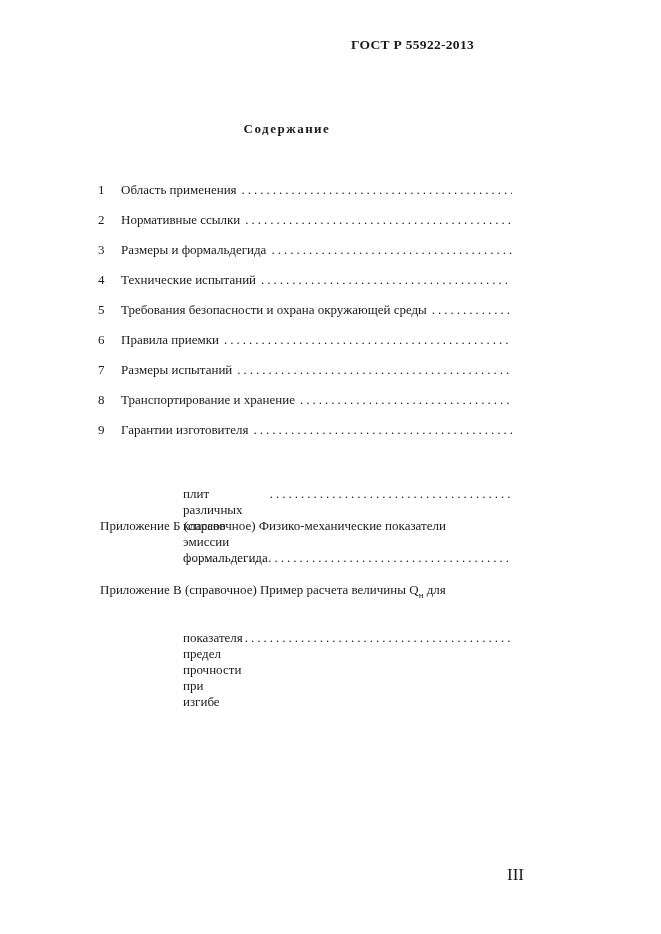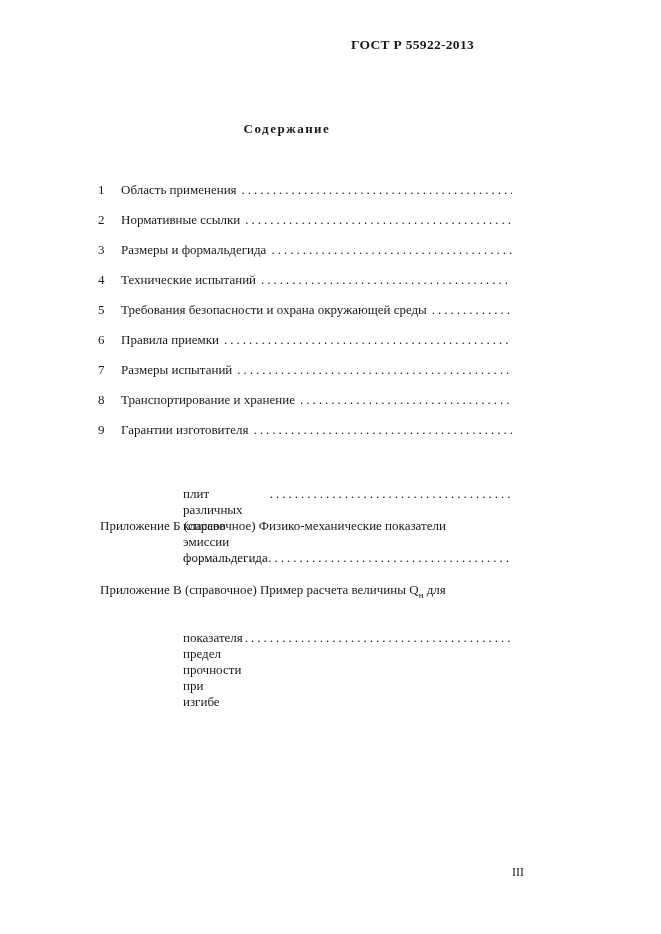--- a/index.html
+++ b/index.html
@@ -84,21 +84,21 @@
   #app-b-2 { top: 550px; left: 185px; width: 327px; }
   #app-v-1 { top: 582px; left: 100px; }
   #app-v-2 { top: 614px; left: 183px; width: 329px; margin-top: 16px; }
   .appendix-line1 sub {
     font-size: 9px;
   }
   .page-number {
     position: absolute;
     top: 865px;
     right: 50px;
-    font-size: 12px;
+    font-size: 17px;
   }
 </style>
 </head>
 <body>
 
 <div class="page">
 
   <div class="doc-header">ГОСТ Р 55922-2013</div>
 
   <div class="doc-title">Содержание</div>

